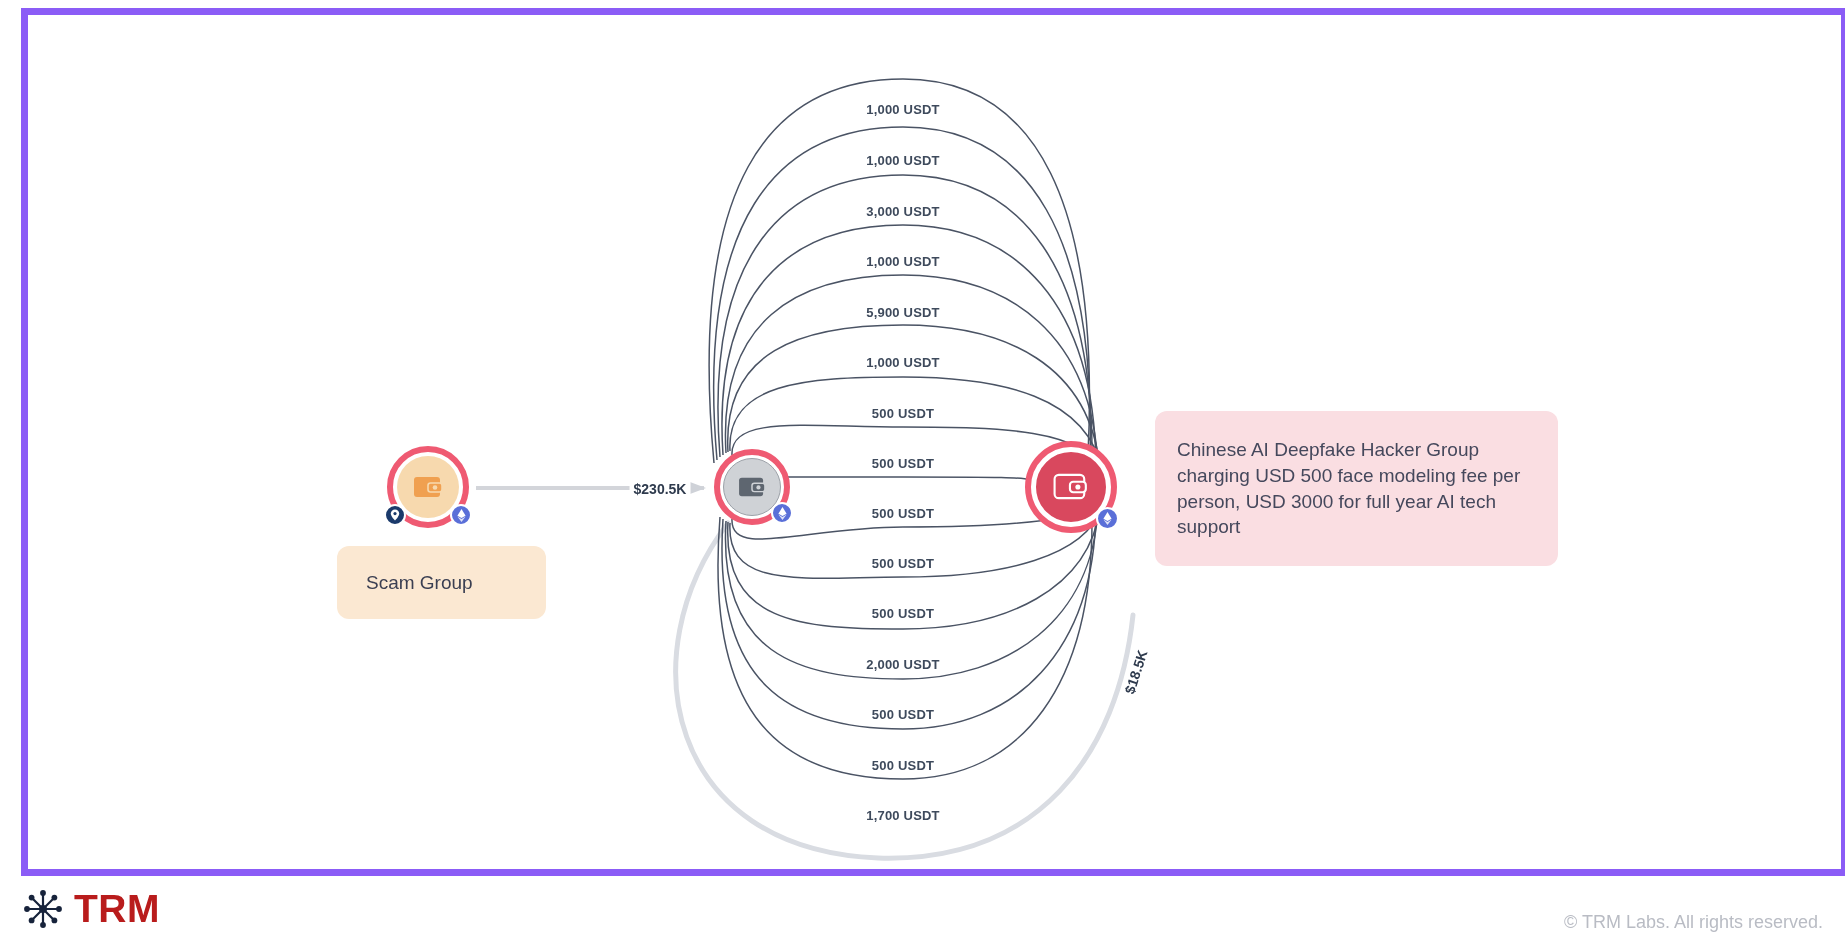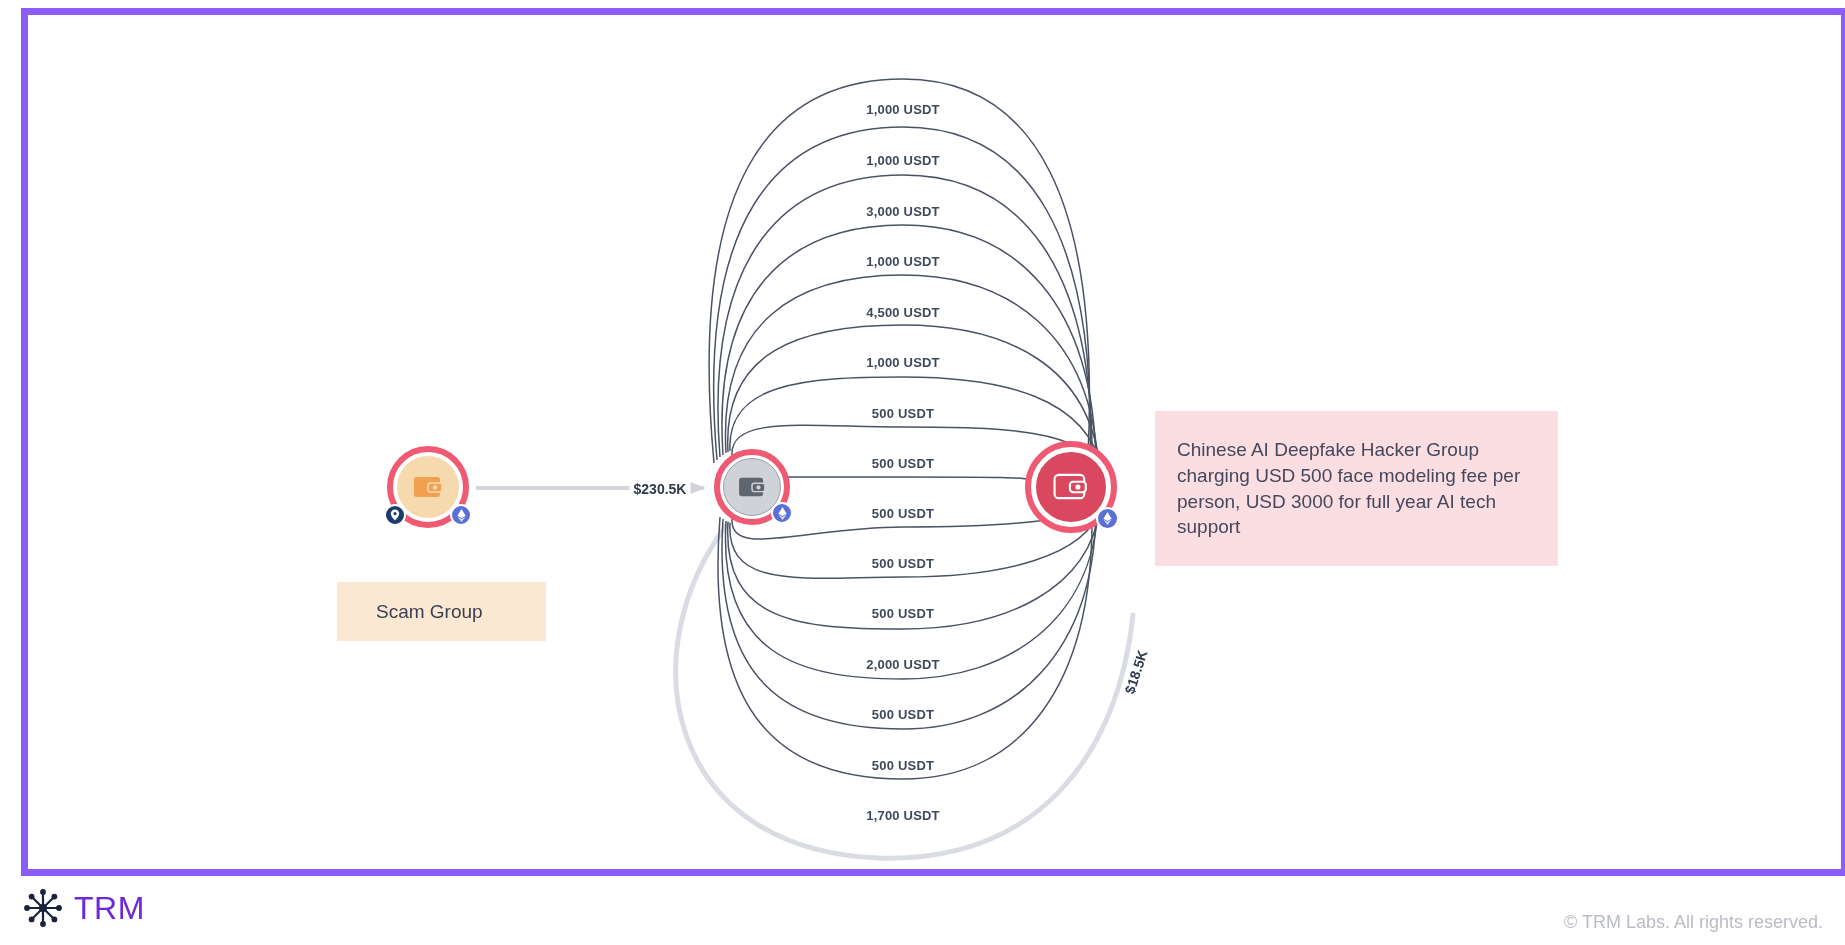--- a/index.html
+++ b/index.html
@@ -27,31 +27,31 @@
   .ring-outer{border:6px solid #ef5a72;background:#ffffff;}
   .ring-inner{border-radius:50%;display:flex;align-items:center;justify-content:center;
               box-sizing:border-box;}
 
   .badge{position:absolute;border-radius:50%;display:flex;align-items:center;
          justify-content:center;border:2px solid #ffffff;box-sizing:border-box;}
   .badge-geo{background:#1b3a6b;}
   .badge-eth{background:#5a6fd8;}
 
   
-  .note{position:absolute;border-radius:0;box-sizing:border-box;}
+  .note{position:absolute;border-radius:12px;box-sizing:border-box;}
   .note-scam{background:#fbe8d2;}
   .note-scam .note-text{font-size:19px;color:#3b3f52;}
   .note-hacker{background:#fadee2;}
   .note-hacker .note-text{font-size:19px;color:#45485c;line-height:1.35;}
   .note-text{display:block;}
 
   
   .footer{position:absolute;left:0;top:876px;width:1845px;height:69px;background:#fff;}
   .logo{position:absolute;left:22px;top:11px;display:flex;align-items:center;gap:10px;}
-  .logo-text{font-size:32px;font-weight:400;color:#6d28d9;letter-spacing:.5px;}
+  .logo-text{font-size:39px;font-weight:700;color:#b91c1c;letter-spacing:.5px;}
   .copyright{position:absolute;right:22px;top:36px;font-size:18px;color:#b9bcc4;}
 </style>
 </head>
 <body>
 
 <div class="frame">
   <div class="canvas">
 
     <svg class="graph" viewBox="0 0 1827 868" preserveAspectRatio="none">
       <defs>
@@ -88,21 +88,21 @@
         <path d="M695,504 C 684,670 762,714 875,714 C 988,714 1066,636 1068,496" marker-end="url(#arrowDark)"></path>
         <path d="M692,502 C 676,704 756,764 875,764 C 994,764 1066,670 1064,498" marker-end="url(#arrowDark)"></path>
       </g>
     </svg>
 
     <div>
       <span class="edge-label" style="left:875px;top:94px">1,000 USDT</span>
       <span class="edge-label" style="left:875px;top:145px">1,000 USDT</span>
       <span class="edge-label" style="left:875px;top:196px">3,000 USDT</span>
       <span class="edge-label" style="left:875px;top:246px">1,000 USDT</span>
-      <span class="edge-label" style="left:875px;top:297px">4,500 USDT</span>
+      <span class="edge-label" style="left:875px;top:297px">5,900 USDT</span>
       <span class="edge-label" style="left:875px;top:347px">1,000 USDT</span>
       <span class="edge-label" style="left:875px;top:398px">500 USDT</span>
       <span class="edge-label" style="left:875px;top:448px">500 USDT</span>
       <span class="edge-label" style="left:875px;top:498px">500 USDT</span>
       <span class="edge-label" style="left:875px;top:548px">500 USDT</span>
       <span class="edge-label" style="left:875px;top:598px">500 USDT</span>
       <span class="edge-label" style="left:875px;top:649px">2,000 USDT</span>
       <span class="edge-label" style="left:875px;top:699px">500 USDT</span>
       <span class="edge-label" style="left:875px;top:750px">500 USDT</span>
       <span class="edge-label" style="left:875px;top:800px">1,700 USDT</span>
@@ -164,21 +164,21 @@
         </div>
       </div>
       <div class="badge badge-eth" style="width:23px;height:23px;right:-2px;bottom:3px;">
         <svg width="9" height="13" viewBox="0 0 9 13">
           <path d="M4.5 0 L0.4 6.7 L4.5 9.1 L8.6 6.7 Z" fill="#ffffff"></path>
           <path d="M4.5 9.9 L0.4 7.5 L4.5 13 L8.6 7.5 Z" fill="#ffffff" opacity="0.8"></path>
         </svg>
       </div>
     </div>
 
-    <div class="note note-scam" style="left:309px;top:531px;width:209px;height:59px;display:flex;align-items:center;padding-left:39px;box-sizing:border-box;margin-top:36px;">
+    <div class="note note-scam" style="left:309px;top:531px;width:209px;height:73px;display:flex;align-items:center;padding-left:29px;box-sizing:border-box;">
       <span class="note-text">Scam Group</span>
     </div>
 
     <div class="note note-hacker" style="left:1127px;top:396px;width:403px;height:155px;display:flex;align-items:center;padding:14px 22px;box-sizing:border-box;">
       <span class="note-text">Chinese AI Deepfake Hacker Group charging USD 500 face modeling fee per person, USD 3000 for full year AI tech support</span>
     </div>
 
   </div>
 </div>
 

